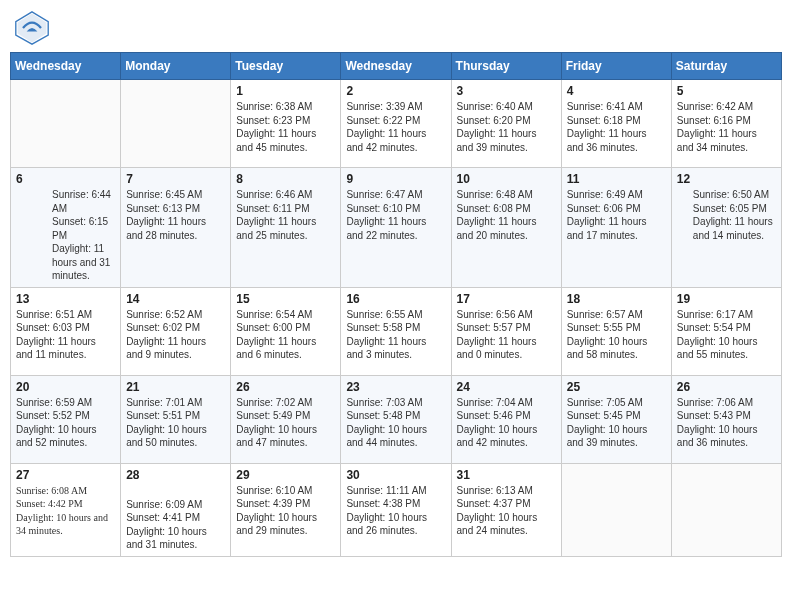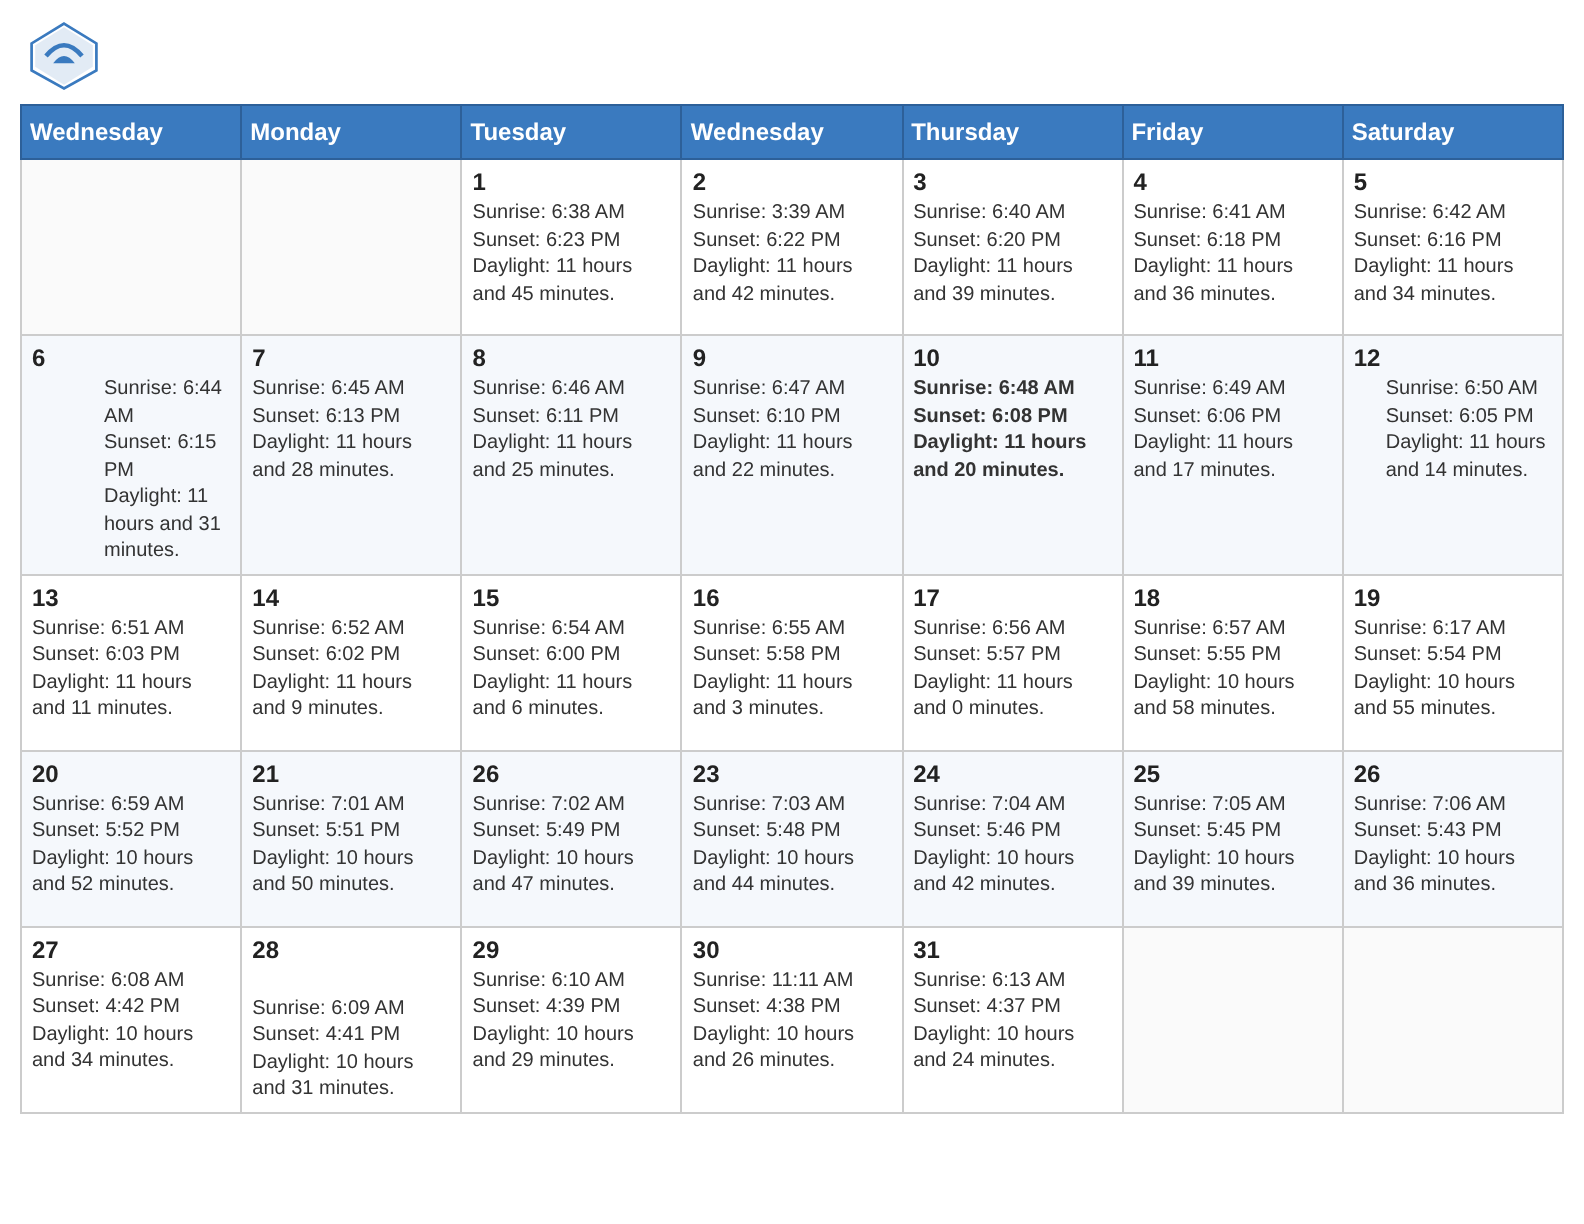--- a/index.html
+++ b/index.html
@@ -174,21 +174,21 @@
 Daylight: 11 hours and 25 minutes.</div>
         </td>
         <td>
           <div class="day-num">9</div>
           <div class="day-info" style="white-space: pre-line;">Sunrise: 6:47 AM
 Sunset: 6:10 PM
 Daylight: 11 hours and 22 minutes.</div>
         </td>
         <td>
           <div class="day-num">10</div>
-          <div class="day-info" style="white-space: pre-line; font-weight: bold;">Sunrise: 6:48 AM
+          <div class="day-info" style="white-space: pre-line;">Sunrise: 6:48 AM
 Sunset: 6:08 PM
 Daylight: 11 hours and 20 minutes.</div>
         </td>
         <td>
           <div class="day-num">11</div>
           <div class="day-info" style="white-space: pre-line;">Sunrise: 6:49 AM
 Sunset: 6:06 PM
 Daylight: 11 hours and 17 minutes.</div>
         </td>
         <td>
@@ -282,21 +282,21 @@
         <td>
           <div class="day-num">26</div>
           <div class="day-info" style="white-space: pre-line;">Sunrise: 7:06 AM
 Sunset: 5:43 PM
 Daylight: 10 hours and 36 minutes.</div>
         </td>
       </tr>
       <tr>
         <td>
           <div class="day-num">27</div>
-          <div class="day-info" style="white-space: pre-line;">Sunrise: 6:08 AM
+          <div class="day-info" style="white-space: pre-line; font-family: Liberation Serif, serif;">Sunrise: 6:08 AM
 Sunset: 4:42 PM
 Daylight: 10 hours and 34 minutes.</div>
         </td>
         <td>
           <div class="day-num">28</div>
           <div class="day-info" style="white-space: pre-line; margin-top: 16px;">Sunrise: 6:09 AM
 Sunset: 4:41 PM
 Daylight: 10 hours and 31 minutes.</div>
         </td>
         <td>

